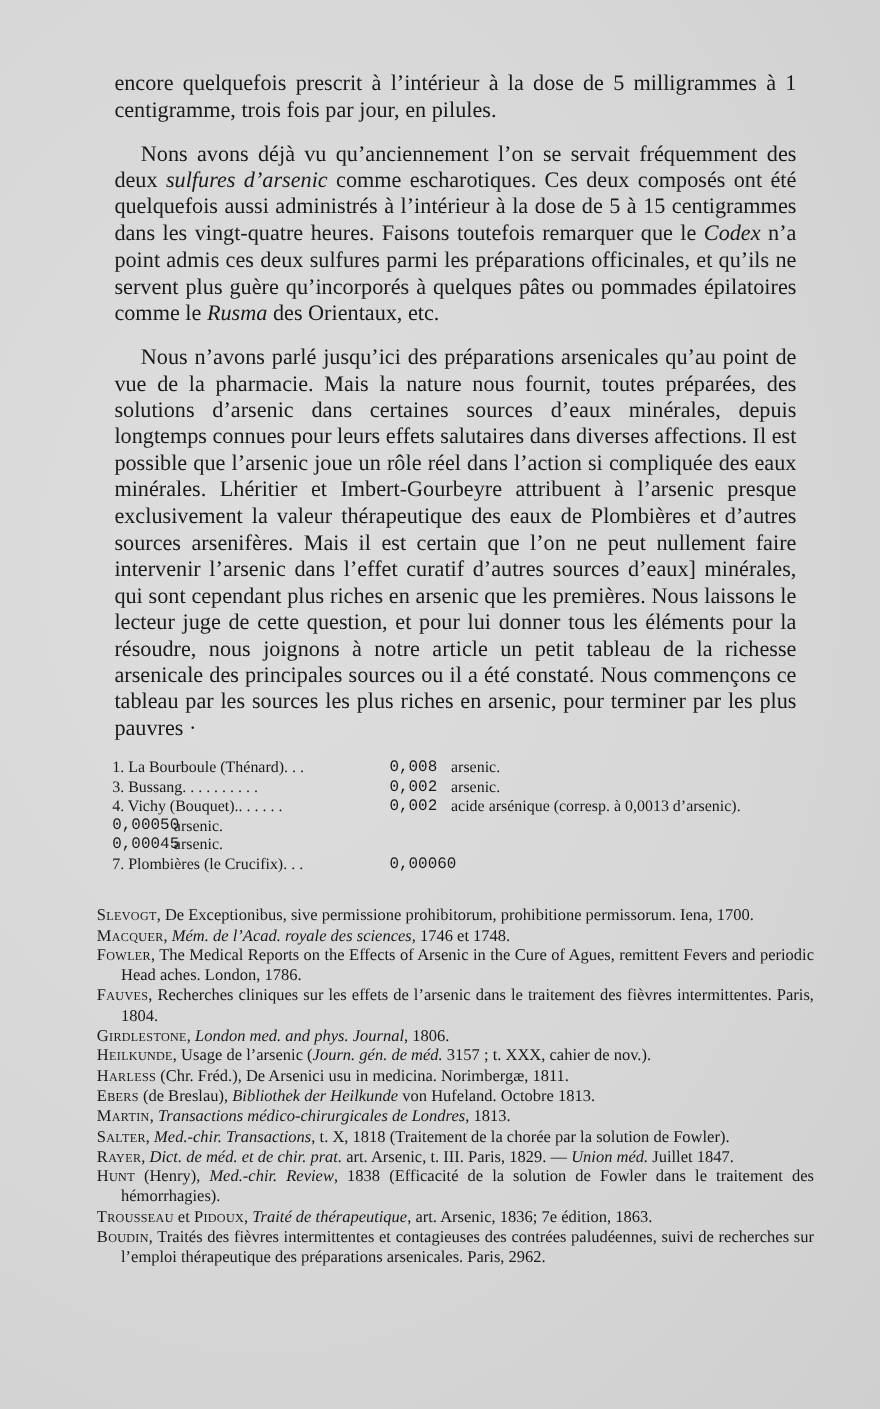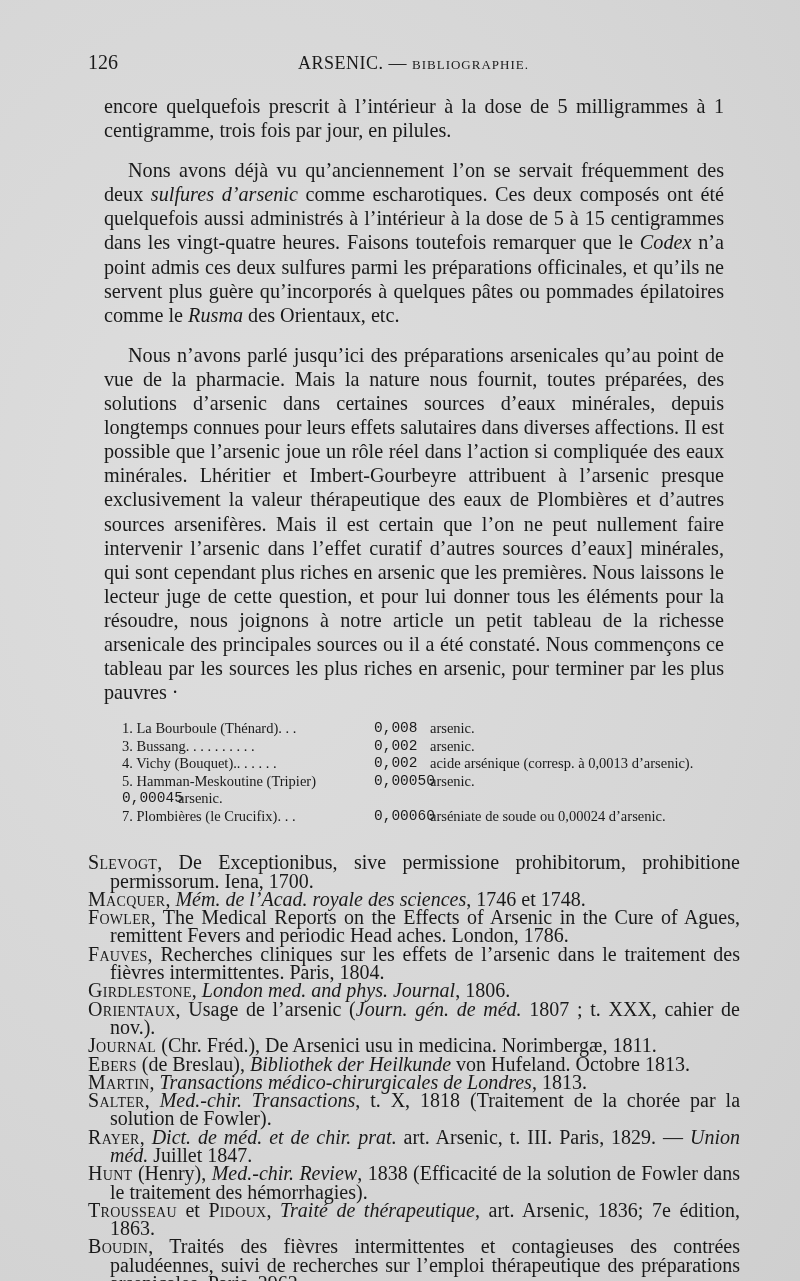--- a/index.html
+++ b/index.html
@@ -16,37 +16,33 @@
   .page-num { position:absolute; left:0; top:3px; font-size:20px; }
   .running-title { position:absolute; left:210px; top:5px; font-size:18px; letter-spacing:0.5px; }
   .running-title .sc { font-size:13px; letter-spacing:1px; }
   .body-text p {
     margin:16px; font-size:20.2px; line-height:24.1px; text-align:justify;
     text-align-last:left;
   }
   .body-text p.indent { text-indent:24px; }
   .body-text i { font-style:italic; }
   .table { margin-top:13px; margin-left:14px; font-size:14.5px; line-height:17.5px; }
-  .trow { display:flex; white-space:nowrap;margin-left:20px; }
+  .trow { display:flex; white-space:nowrap; }
   .tname { width:252px; }
   .tval { width:56px;font-family:Liberation Mono, monospace; }
   .tdesc { }
-  .biblio { margin-top:28px; font-size:20px; line-height:18.3px; }
+  .biblio { margin-top:28px; font-size:15px; line-height:18.3px; }
   .bib { padding-left:22px; text-indent:-22px; text-align:justify; text-align-last:left; }
   .sc-name { font-variant:small-caps; letter-spacing:0.3px; }
   .bib i { font-style:italic; }
 </style>
 </head>
 <body>
 
 <div class="page">
-  <div class="header">
-    <span class="page-num">126</span>
-    <span class="running-title"><span>ARSENIC. — </span><span class="sc">BIBLIOGRAPHIE.</span></span>
-  </div>
 
   <div class="body-text" id="body-text">
       <p><span>encore quelquefois prescrit à l’intérieur à la dose de 5 milligrammes à 1 centigramme, trois fois par jour, en pilules.</span></p>
       <p class="indent"><span>Nons avons déjà vu qu’anciennement l’on se servait fréquemment des deux </span><i>sulfures d’arsenic</i><span> comme escharotiques. Ces deux composés ont été quelquefois aussi administrés à l’intérieur à la dose de 5 à 15 centigrammes dans les vingt-quatre heures. Faisons toutefois remarquer que le </span><i>Codex</i><span> n’a point admis ces deux sulfures parmi les préparations officinales, et qu’ils ne servent plus guère qu’incorporés à quelques pâtes ou pommades épilatoires comme le </span><i>Rusma</i><span> des Orientaux, etc.</span></p>
       <p class="indent"><span>Nous n’avons parlé jusqu’ici des préparations arsenicales qu’au point de vue de la pharmacie. Mais la nature nous fournit, toutes préparées, des solutions d’arsenic dans certaines sources d’eaux minérales, depuis longtemps connues pour leurs effets salutaires dans diverses affections. Il est possible que l’arsenic joue un rôle réel dans l’action si compliquée des eaux minérales. Lhéritier et Imbert-Gourbeyre attribuent à l’arsenic presque exclusivement la valeur thérapeutique des eaux de Plombières et d’autres sources arsenifères. Mais il est certain que l’on ne peut nullement faire intervenir l’arsenic dans l’effet curatif d’autres sources d’eaux] minérales, qui sont cependant plus riches en arsenic que les premières. Nous laissons le lecteur juge de cette question, et pour lui donner tous les éléments pour la résoudre, nous joignons à notre article un petit tableau de la richesse arsenicale des principales sources ou il a été constaté. Nous commençons ce tableau par les sources les plus riches en arsenic, pour terminer par les plus pauvres ·</span></p>
     </div>
 
   <div class="table" id="springs-table">
       <div class="trow">
         <span class="tname">1. La Bourboule (Thénard). . .</span>
@@ -57,43 +53,41 @@
         <span class="tname">3. Bussang. . . . . . . . . .</span>
         <span class="tval">0,002</span>
         <span class="tdesc">arsenic.</span>
       </div>
       <div class="trow">
         <span class="tname">4. Vichy (Bouquet).. . . . . .</span>
         <span class="tval">0,002</span>
         <span class="tdesc">acide arsénique (corresp. à 0,0013 d’arsenic).</span>
       </div>
       <div class="trow">
-        <span class="tname">5. Hamman-Meskoutine (Tripier)</span>
         <span class="tval">0,00050</span>
         <span class="tdesc">arsenic.</span>
       </div>
       <div class="trow">
         <span class="tval">0,00045</span>
         <span class="tdesc">arsenic.</span>
       </div>
       <div class="trow">
         <span class="tname">7. Plombières (le Crucifix). . .</span>
         <span class="tval">0,00060</span>
-        <span class="tdesc">arséniate de soude ou 0,00024 d’arsenic.</span>
       </div>
     </div>
 
   <div class="biblio" id="biblio">
       <div class="bib"><span class="sc-name">Slevogt</span><span>, De Exceptionibus, sive permissione prohibitorum, prohibitione permissorum. Iena, 1700.</span></div>
       <div class="bib"><span class="sc-name">Macquer</span><span>, </span><i>Mém. de l’Acad. royale des sciences</i><span>, 1746 et 1748.</span></div>
       <div class="bib"><span class="sc-name">Fowler</span><span>, The Medical Reports on the Effects of Arsenic in the Cure of Agues, remittent Fevers and periodic Head aches. London, 1786.</span></div>
       <div class="bib"><span class="sc-name">Fauves</span><span>, Recherches cliniques sur les effets de l’arsenic dans le traitement des fièvres intermittentes. Paris, 1804.</span></div>
       <div class="bib"><span class="sc-name">Girdlestone</span><span>, </span><i>London med. and phys. Journal</i><span>, 1806.</span></div>
-      <div class="bib"><span class="sc-name">Orientaux</span><span>, Usage de l’arsenic (</span><i>Journ. gén. de méd.</i><span> 1807 ; t. XXX, cahier de nov.).</span></div>
-      <div class="bib"><span class="sc-name">Journal</span><span> (Chr. Fréd.), De Arsenici usu in medicina. Norimbergæ, 1811.</span></div>
+      <div class="bib"><span class="sc-name">Heilkunde</span><span>, Usage de l’arsenic (</span><i>Journ. gén. de méd.</i><span> 3157 ; t. XXX, cahier de nov.).</span></div>
+      <div class="bib"><span class="sc-name">Harless</span><span> (Chr. Fréd.), De Arsenici usu in medicina. Norimbergæ, 1811.</span></div>
       <div class="bib"><span class="sc-name">Ebers</span><span> (de Breslau), </span><i>Bibliothek der Heilkunde</i><span> von Hufeland. Octobre 1813.</span></div>
       <div class="bib"><span class="sc-name">Martin</span><span>, </span><i>Transactions médico-chirurgicales de Londres</i><span>, 1813.</span></div>
       <div class="bib"><span class="sc-name">Salter</span><span>, </span><i>Med.-chir. Transactions</i><span>, t. X, 1818 (Traitement de la chorée par la solution de Fowler).</span></div>
       <div class="bib"><span class="sc-name">Rayer</span><span>, </span><i>Dict. de méd. et de chir. prat.</i><span> art. Arsenic, t. III. Paris, 1829. — </span><i>Union méd.</i><span> Juillet 1847.</span></div>
       <div class="bib"><span class="sc-name">Hunt</span><span> (Henry), </span><i>Med.-chir. Review</i><span>, 1838 (Efficacité de la solution de Fowler dans le traitement des hémorrhagies).</span></div>
       <div class="bib"><span class="sc-name">Trousseau</span><span> et </span><span class="sc-name">Pidoux</span><span>, </span><i>Traité de thérapeutique</i><span>, art. Arsenic, 1836; 7e édition, 1863.</span></div>
       <div class="bib"><span class="sc-name">Boudin</span><span>, Traités des fièvres intermittentes et contagieuses des contrées paludéennes, suivi de recherches sur l’emploi thérapeutique des préparations arsenicales. Paris, 2962.</span></div>
     </div>
 </div>
 

